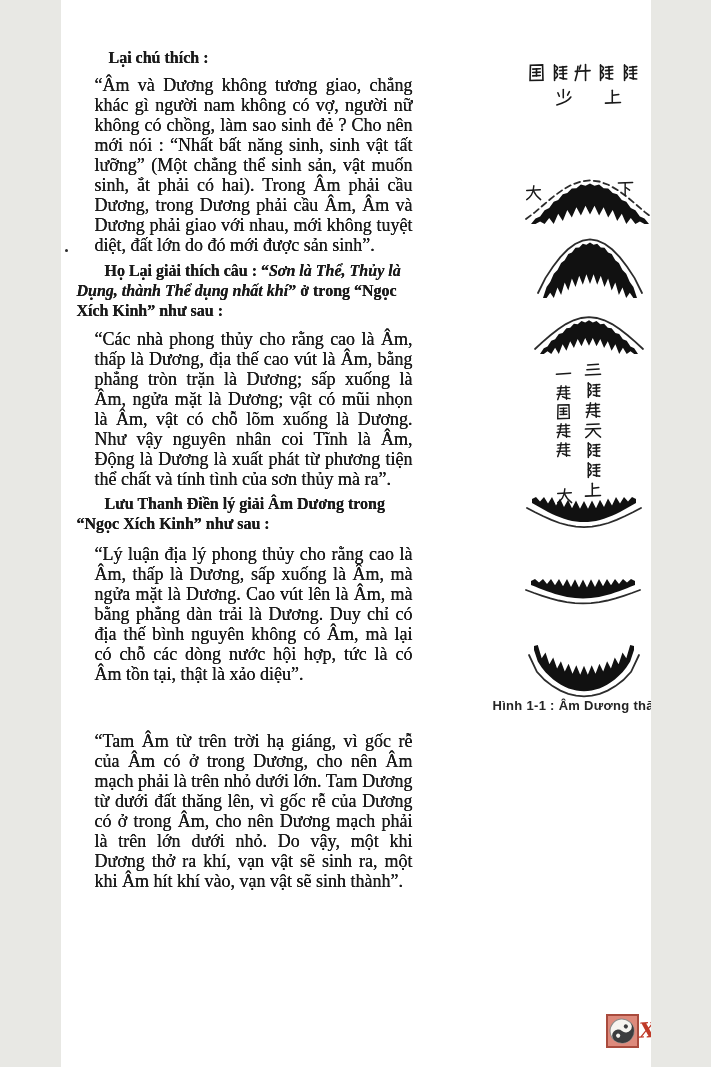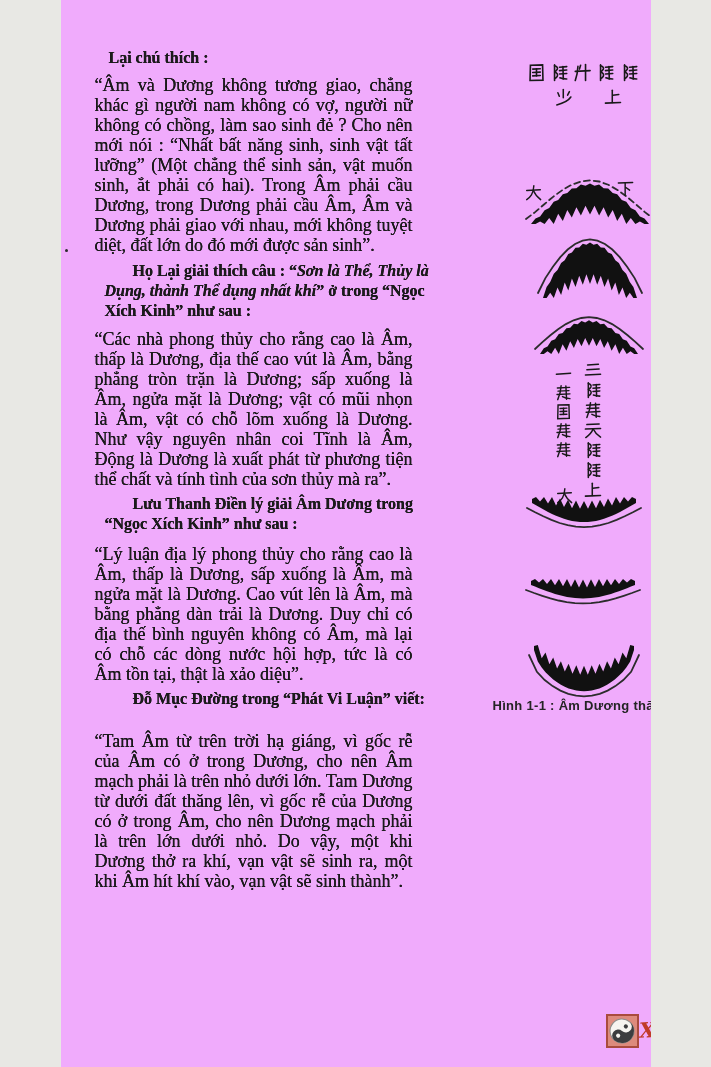--- a/index.html
+++ b/index.html
@@ -1,26 +1,26 @@
 <!DOCTYPE html>
 <html><head>
 <meta charset="utf-8">
 <style>
   html,body{margin:0;padding:0;background:#e8e8e4;}
   .page{
     position:relative; width:581px; height:1067px; margin:0 auto;
-    background:#f0abfc; overflow:hidden; color:#1b1b1b;
+    background:#ffffff; overflow:hidden; color:#1b1b1b;
     font-family:"Liberation Serif", serif;
     padding-left:9px;
   }
   
   .blk{position:absolute; left:16px;}
   .heading{font-weight:bold; font-size:16px; line-height:20px; width:340px;
            text-shadow:0 0 .4px #000;}
-  .heading.hang{text-indent:28px;margin-left:28px;}
+  .heading.hang{text-indent:28px;}
   .h1{left:48px; top:48px; width:300px;}
   .body-p{font-size:18px; line-height:20px; text-align:justify; width:318px;
           left:34px; text-shadow:0 0 .35px #000;}
   .q-italic{font-style:italic;}
   .p1{top:75px;} .p2{top:329px;} .p3{top:544px;} .p4{top:717px;margin-top:14px;}
   .h2{top:261px;} .h3{top:494px;} .h4{top:689px;}
   
   .fig-el{position:absolute;}
   .h-row{display:flex; justify-content:space-between; width:112px;}
   .v-col{display:flex; flex-direction:column; gap:2px;}
@@ -50,21 +50,20 @@
   <div class="blk heading hang h2">
     <span>Họ Lại giải thích câu : “</span><span class="q-italic">Sơn là Thể, Thủy là Dụng, thành Thể dụng nhất khí</span><span>” ở trong “Ngọc Xích Kinh” như sau :</span>
   </div>
 
   <div class="blk heading hang h3">Lưu Thanh Điền lý giải Âm Dương trong “Ngọc Xích Kinh” như sau :</div>
 
   <div class="blk body-p p2">“Các nhà phong thủy cho rằng cao là Âm, thấp là Dương, địa thế cao vút là Âm, bằng phẳng tròn trặn là Dương; sấp xuống là Âm, ngửa mặt là Dương; vật có mũi nhọn là Âm, vật có chỗ lõm xuống là Dương. Như vậy nguyên nhân coi Tĩnh là Âm, Động là Dương là xuất phát từ phương tiện thể chất và tính tình của sơn thủy mà ra”.</div>
 
   <div class="blk body-p p3">“Lý luận địa lý phong thủy cho rằng cao là Âm, thấp là Dương, sấp xuống là Âm, mà ngửa mặt là Dương. Cao vút lên là Âm, mà bằng phẳng dàn trải là Dương. Duy chỉ có địa thế bình nguyên không có Âm, mà lại có chỗ các dòng nước hội hợp, tức là có Âm tồn tại, thật là xảo diệu”.</div>
 
-  <div class="blk heading hang h4">Đỗ Mục Đường trong “Phát Vi Luận” viết:</div>
 
   <div class="blk body-p p4">“Tam Âm từ trên trời hạ giáng, vì gốc rễ của Âm có ở trong Dương, cho nên Âm mạch phải là trên nhỏ dưới lớn. Tam Dương từ dưới đất thăng lên, vì gốc rễ của Dương có ở trong Âm, cho nên Dương mạch phải là trên lớn dưới nhỏ. Do vậy, một khi Dương thở ra khí, vạn vật sẽ sinh ra, một khi Âm hít khí vào, vạn vật sẽ sinh thành”.</div>
 
   <div class="fig-el h-row" style="left:466px; top:63px;">
       <span class="cjkchar" title="圖"><svg viewBox="0 0 100 100" width="19" height="19">
           <path d="M18,12 L82,10 L84,90 L16,92 Z" fill="none" stroke="#191919" stroke-width="8.5" stroke-linecap="round"></path>
           <path d="M30,32 L70,30" fill="none" stroke="#191919" stroke-width="8.5" stroke-linecap="round"></path>
           <path d="M30,50 L70,48" fill="none" stroke="#191919" stroke-width="8.5" stroke-linecap="round"></path>
           <path d="M30,68 L70,66" fill="none" stroke="#191919" stroke-width="8.5" stroke-linecap="round"></path>
           <path d="M50,30 L50,68" fill="none" stroke="#191919" stroke-width="8.5" stroke-linecap="round"></path>

